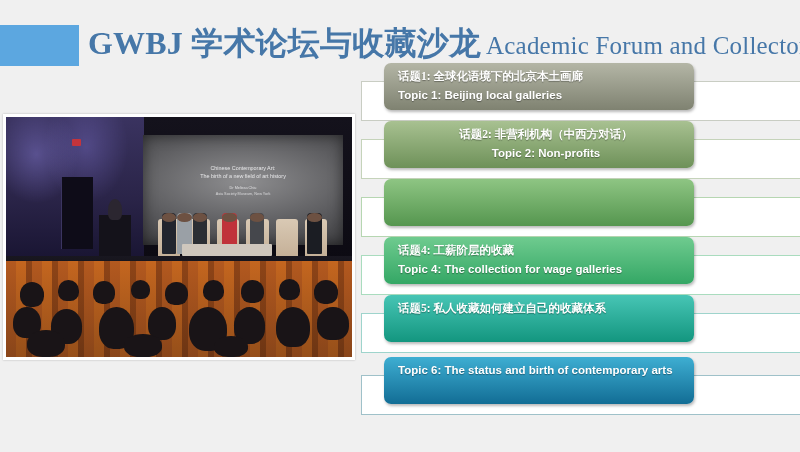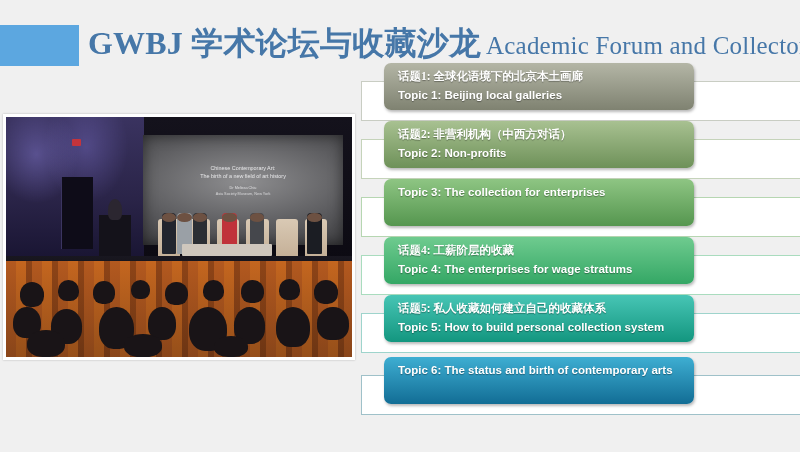--- a/index.html
+++ b/index.html
@@ -344,46 +344,44 @@
   <div class="topic-row" style="top:63px">
     <div class="topic-frame" style="border-color: rgb(201, 205, 195);"></div>
     <div class="topic-box" style="background: linear-gradient(rgb(180, 182, 166) 0%, rgb(127, 130, 113) 100%);">
       <div class="topic-cn">话题1: 全球化语境下的北京本土画廊</div>
       <div class="topic-en">Topic 1: Beijing local galleries</div>
     </div>
   </div>
 
   <div class="topic-row" style="top:121px">
     <div class="topic-frame" style="border-color: rgb(197, 211, 186);"></div>
-    <div class="topic-box" style="background: linear-gradient(rgb(168, 193, 145) 0%, rgb(110, 145, 89) 100%);">
+    <div class="topic-box" style="background: linear-gradient(rgb(168, 193, 145) 0%, rgb(110, 145, 89) 100%); text-align: center;">
       <div class="topic-cn">话题2: 非营利机构（中西方对话）</div>
       <div class="topic-en">Topic 2: Non-profits</div>
     </div>
   </div>
 
   <div class="topic-row" style="top:179px">
     <div class="topic-frame" style="border-color: rgb(182, 214, 177);"></div>
     <div class="topic-box" style="background: linear-gradient(rgb(142, 197, 131) 0%, rgb(85, 150, 79) 100%);">
-      <div class="topic-en">Topic 3: The collection for enterprises</div>
     </div>
   </div>
 
   <div class="topic-row" style="top:237px">
     <div class="topic-frame" style="border-color: rgb(169, 220, 190);"></div>
     <div class="topic-box" style="background: linear-gradient(rgb(111, 203, 143) 0%, rgb(52, 167, 101) 100%);">
       <div class="topic-cn">话题4: 工薪阶层的收藏</div>
-      <div class="topic-en">Topic 4: The enterprises for wage stratums</div>
+      <div class="topic-en">Topic 4: The collection for wage galleries</div>
     </div>
   </div>
 
   <div class="topic-row" style="top:295px">
     <div class="topic-frame" style="border-color: rgb(158, 212, 204);"></div>
     <div class="topic-box" style="background: linear-gradient(rgb(71, 197, 181) 0%, rgb(19, 150, 127) 100%);">
       <div class="topic-cn">话题5: 私人收藏如何建立自己的收藏体系</div>
-      <div class="topic-en">Topic 5: How to build personal collection system</div>
     </div>
   </div>
 
   <div class="topic-row" style="top:357px">
     <div class="topic-frame" style="border-color: rgb(159, 193, 201);"></div>
     <div class="topic-box" style="background: linear-gradient(rgb(62, 174, 210) 0%, rgb(18, 109, 149) 100%);">
       <div class="topic-en">Topic 6: The status and birth of contemporary arts</div>
     </div>
   </div>
 

